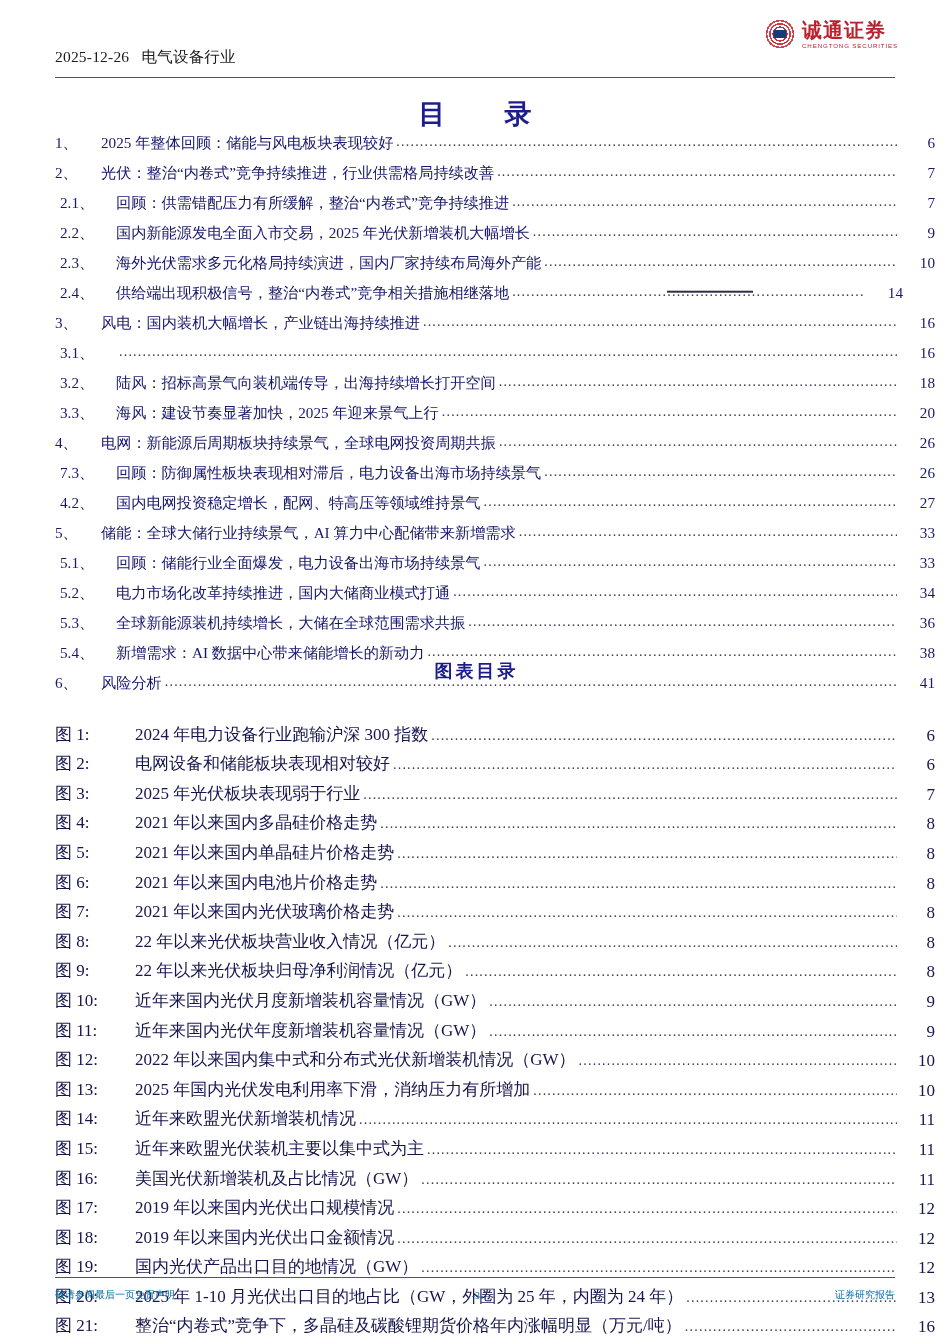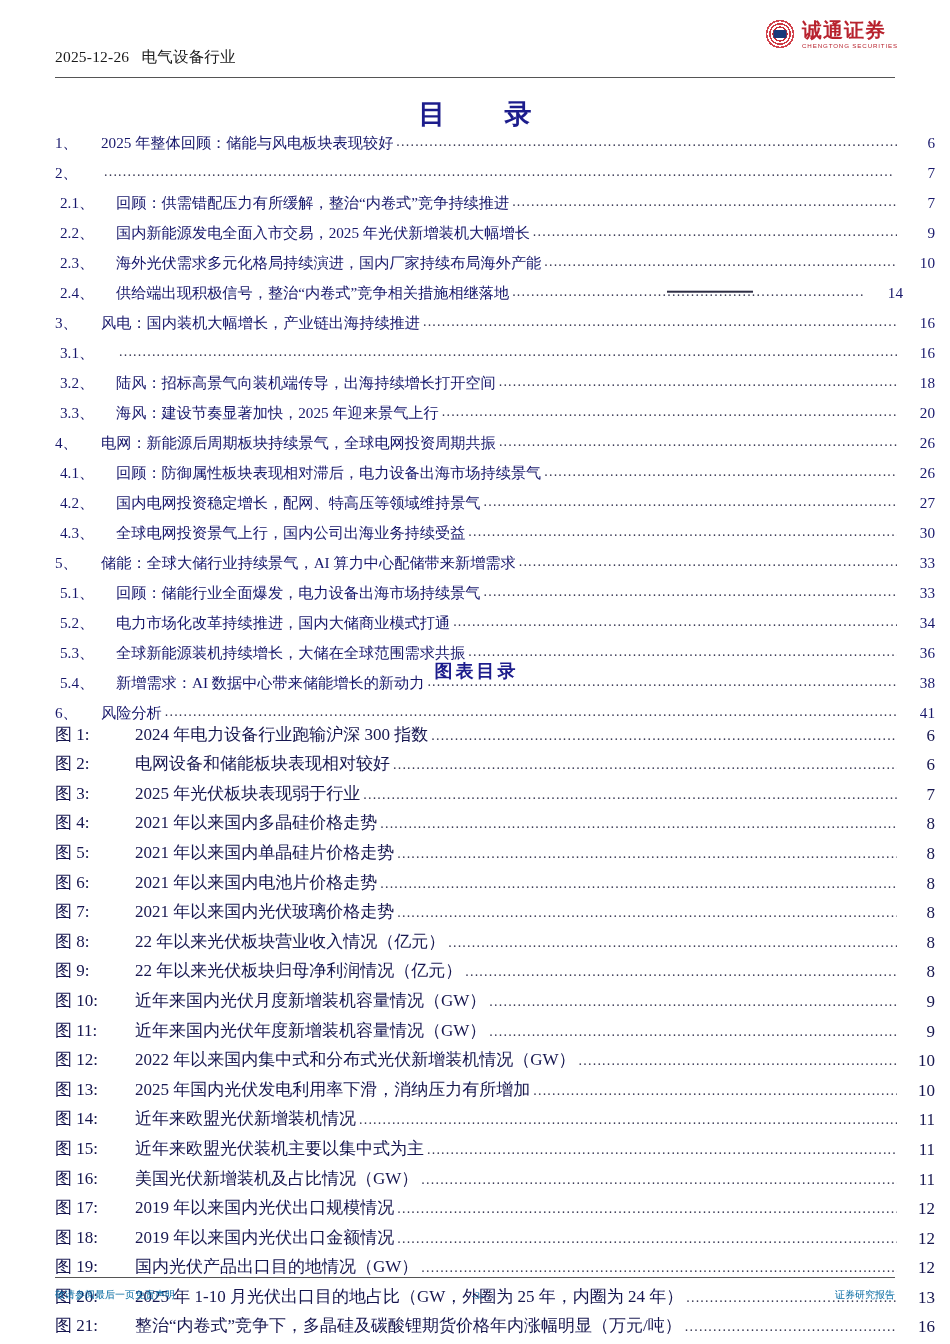--- a/index.html
+++ b/index.html
@@ -165,20 +165,21 @@
 
   <div class="toc">
       <div class="toc-row lvl1">
         <span class="toc-num">1、</span>
         <span class="toc-label">2025 年整体回顾：储能与风电板块表现较好</span>
         <span class="leader"></span>
         <span class="toc-page">6</span>
       </div>
       <div class="toc-row lvl1">
         <span class="toc-num">2、</span>
+        <span class="toc-label">光伏：整治“内卷式”竞争持续推进，行业供需格局持续改善</span>
         <span class="leader"></span>
         <span class="toc-page">7</span>
       </div>
       <div class="toc-row lvl2">
         <span class="toc-num">2.1、</span>
         <span class="toc-label">回顾：供需错配压力有所缓解，整治“内卷式”竞争持续推进</span>
         <span class="leader"></span>
         <span class="toc-page">7</span>
       </div>
       <div class="toc-row lvl2">
@@ -224,36 +225,30 @@
         <span class="leader"></span>
         <span class="toc-page">20</span>
       </div>
       <div class="toc-row lvl1">
         <span class="toc-num">4、</span>
         <span class="toc-label">电网：新能源后周期板块持续景气，全球电网投资周期共振</span>
         <span class="leader"></span>
         <span class="toc-page">26</span>
       </div>
       <div class="toc-row lvl2">
-        <span class="toc-num">4.1、</span>
+        <span class="toc-num">7.3、</span>
         <span class="toc-label">回顾：防御属性板块表现相对滞后，电力设备出海市场持续景气</span>
         <span class="leader"></span>
         <span class="toc-page">26</span>
       </div>
       <div class="toc-row lvl2">
         <span class="toc-num">4.2、</span>
         <span class="toc-label">国内电网投资稳定增长，配网、特高压等领域维持景气</span>
         <span class="leader"></span>
         <span class="toc-page">27</span>
-      </div>
-      <div class="toc-row lvl2">
-        <span class="toc-num">4.3、</span>
-        <span class="toc-label">全球电网投资景气上行，国内公司出海业务持续受益</span>
-        <span class="leader"></span>
-        <span class="toc-page">30</span>
       </div>
       <div class="toc-row lvl1">
         <span class="toc-num">5、</span>
         <span class="toc-label">储能：全球大储行业持续景气，AI 算力中心配储带来新增需求</span>
         <span class="leader"></span>
         <span class="toc-page">33</span>
       </div>
       <div class="toc-row lvl2">
         <span class="toc-num">5.1、</span>
         <span class="toc-label">回顾：储能行业全面爆发，电力设备出海市场持续景气</span>

